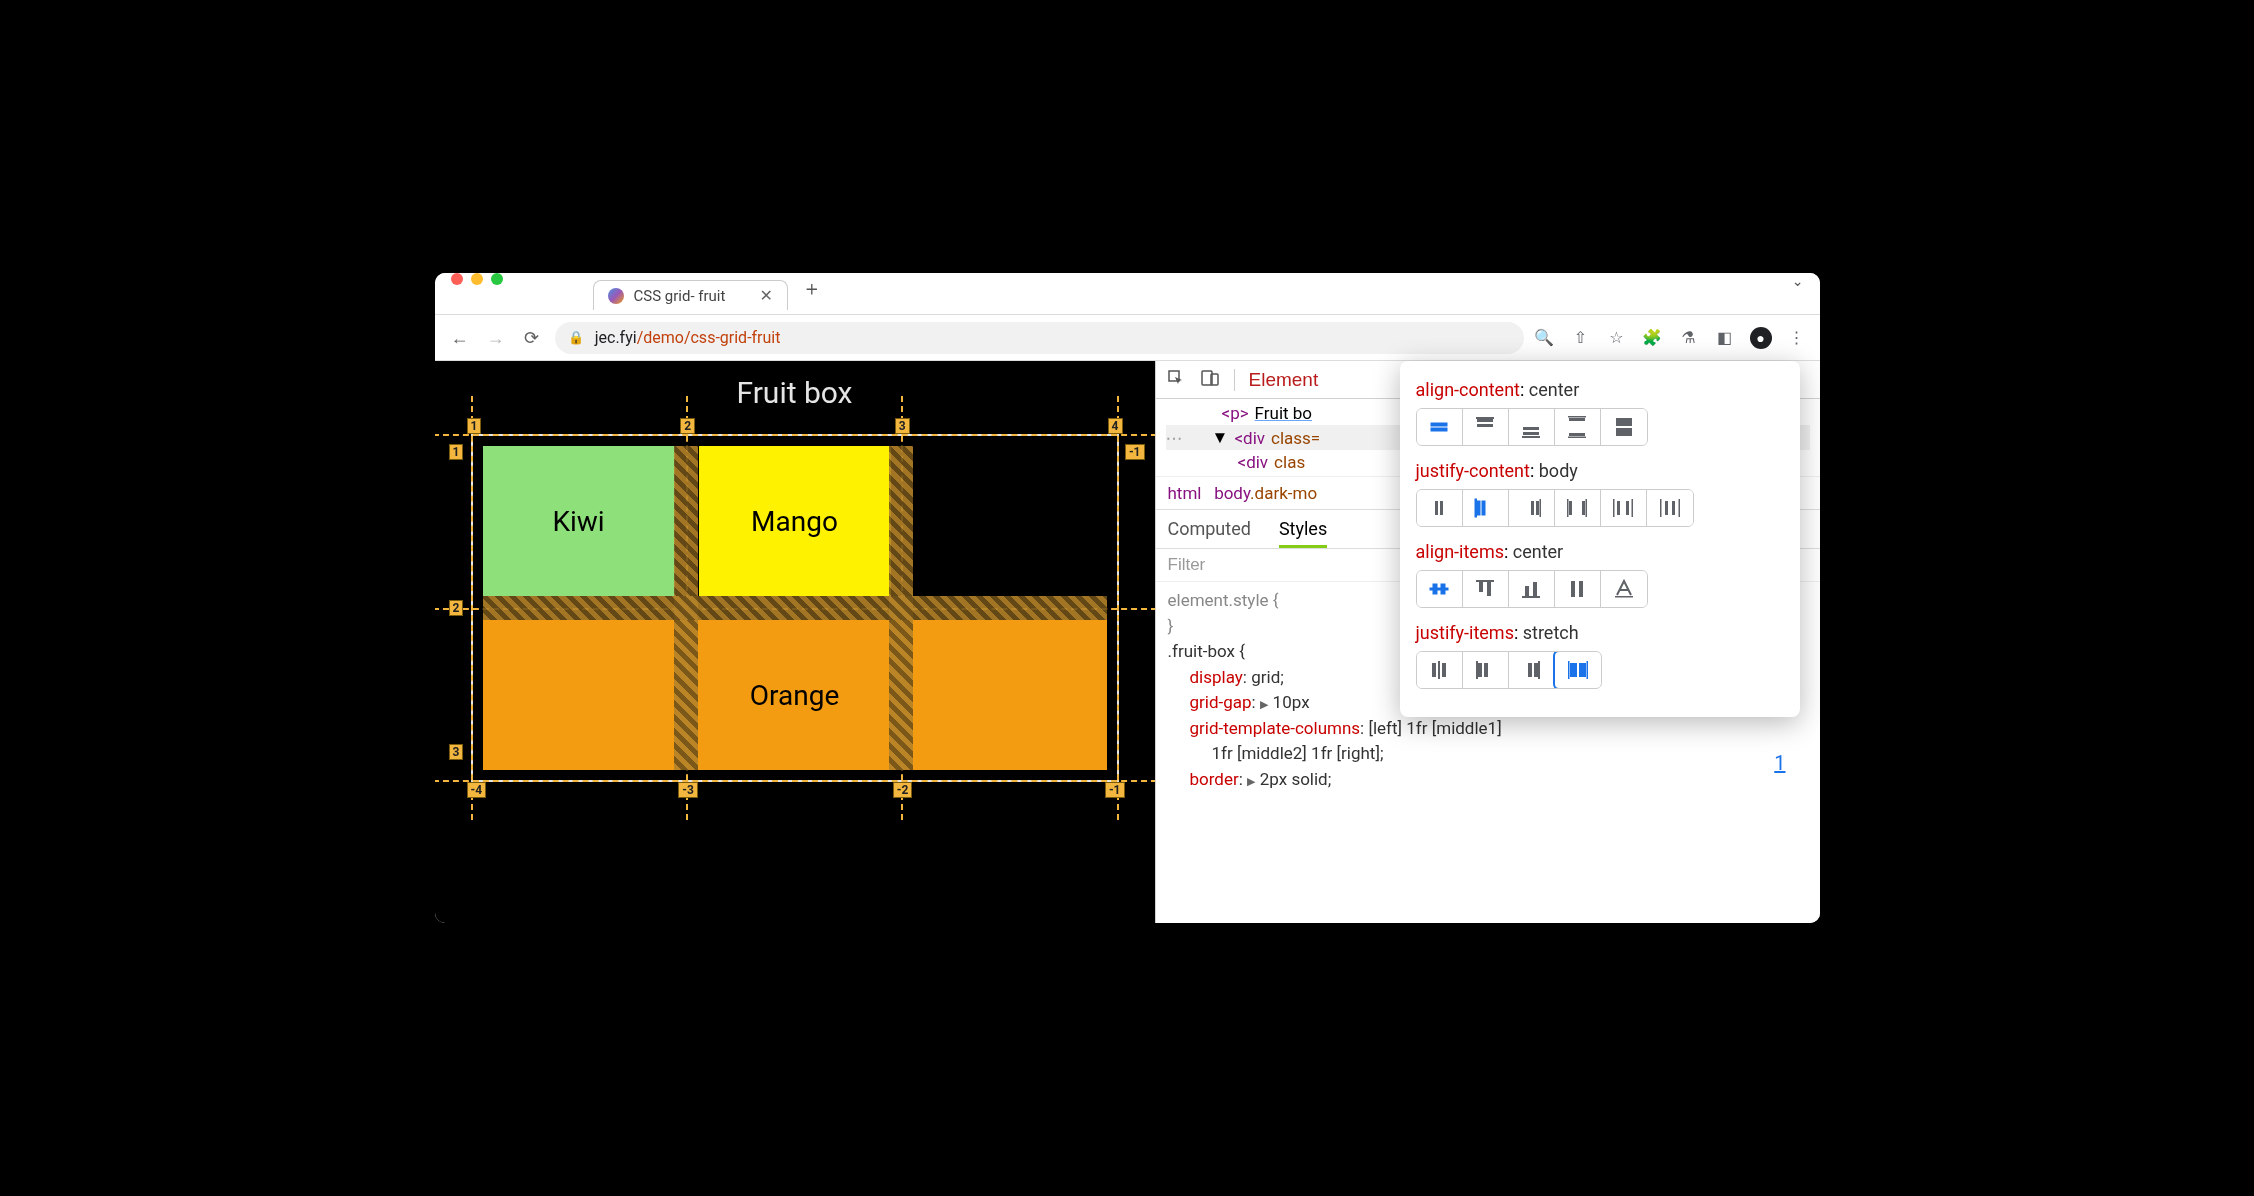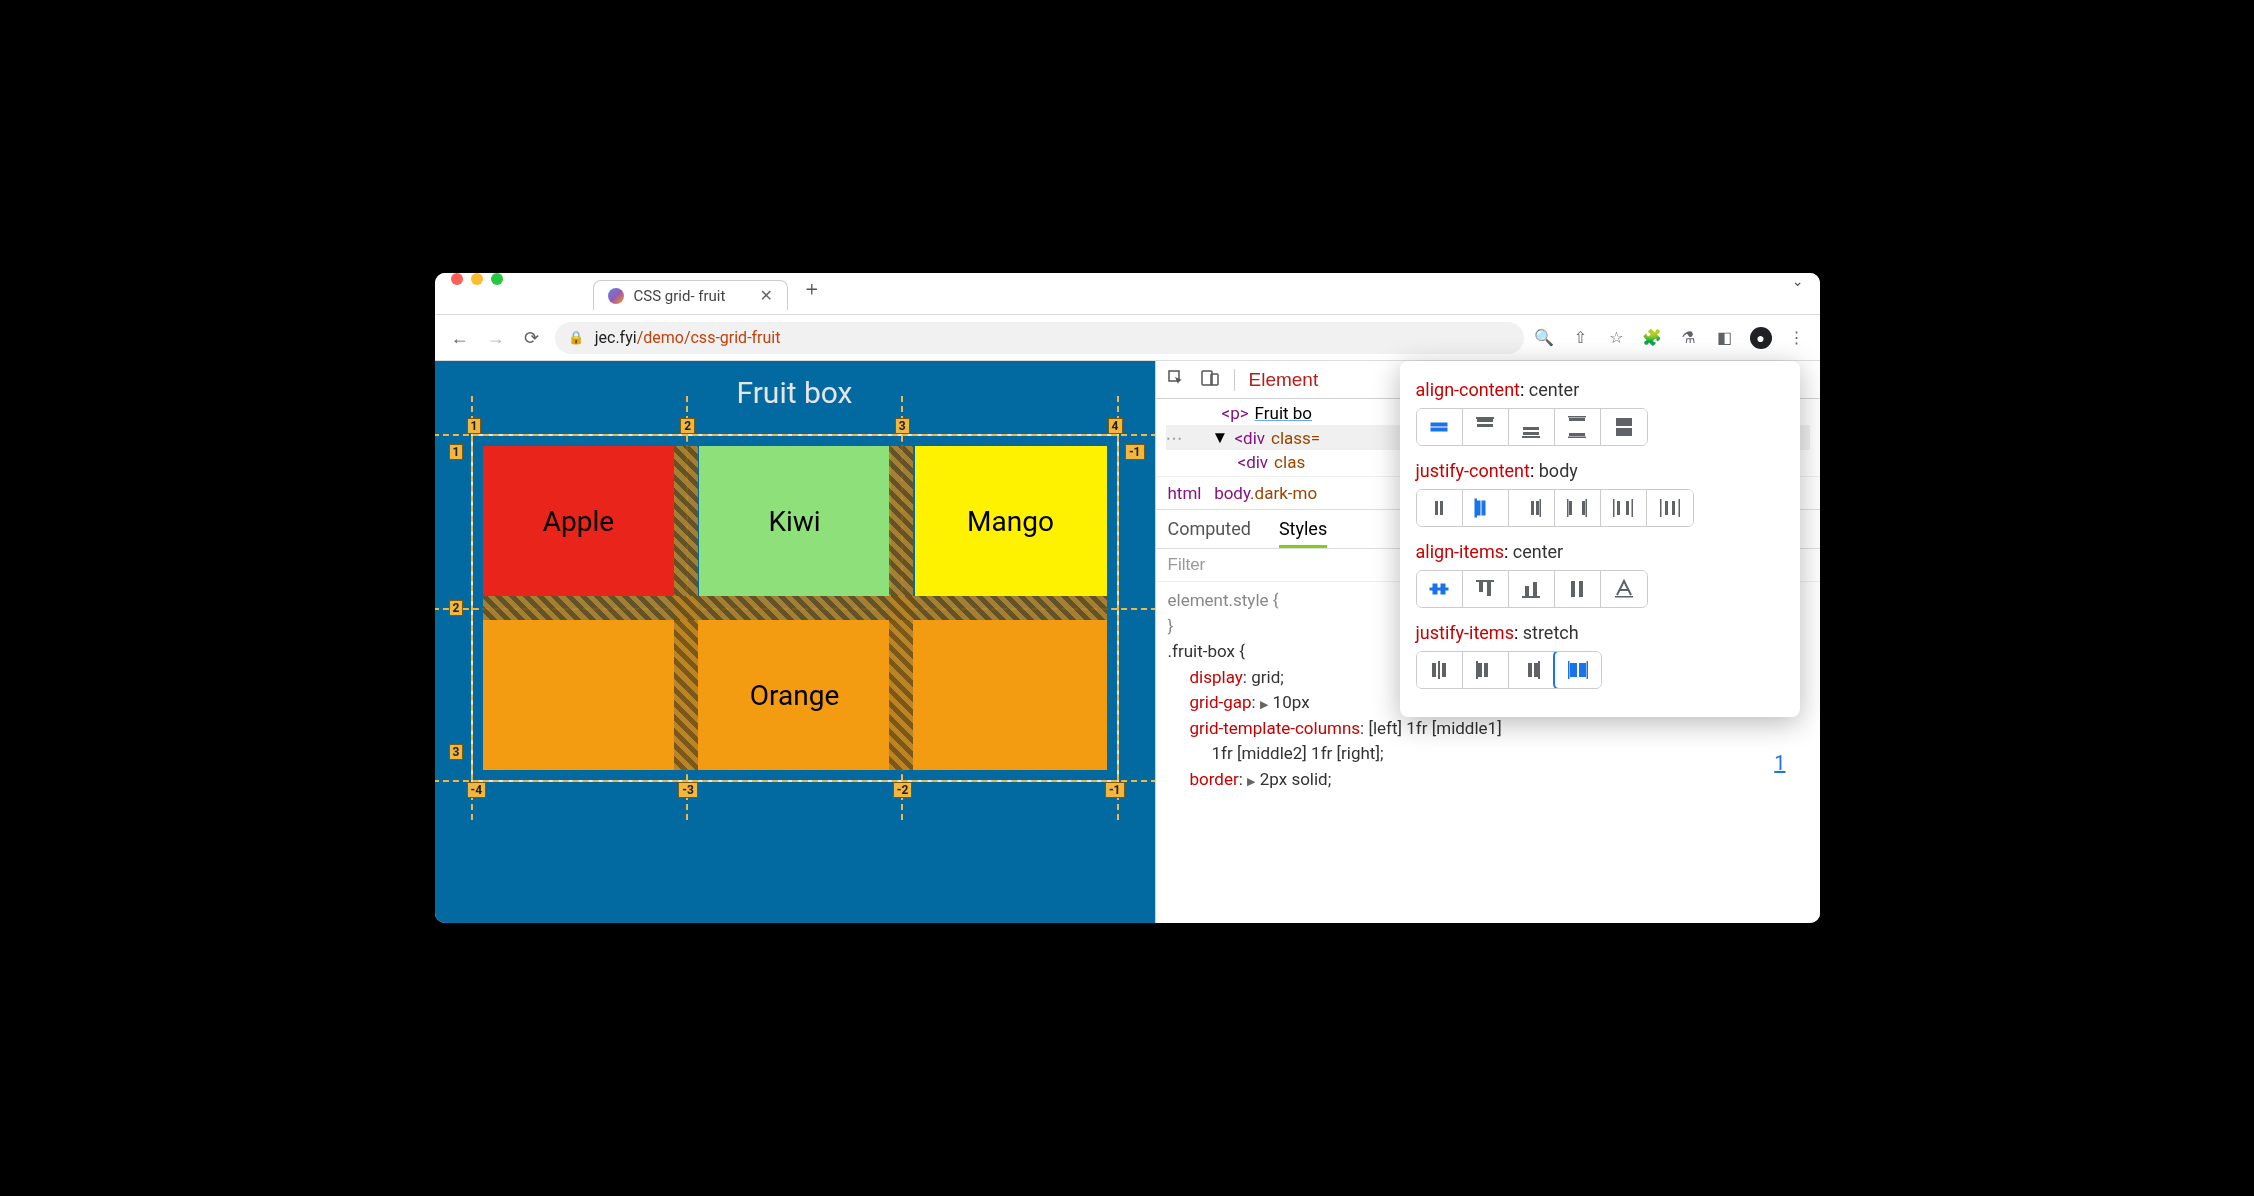--- a/index.html
+++ b/index.html
@@ -19,21 +19,21 @@
     .nav-btn.dim { color: #b8b8b8; }
     .omni { flex: 1; background: #f1f1f1; border-radius: 18px; height: 32px; display: flex; align-items: center; padding: 0 14px; gap: 10px; color: #5f6368; font-size: 16px; }
     .lock { font-size: 13px; color: #606060; }
     .url-host { color: #202124; }
     .url-path { color: #c2410c; }
     .right-icons { display: flex; align-items: center; gap: 14px; color: #5f6368; }
     .right-icons span { cursor: pointer; display: inline-flex; width: 22px; height: 22px; align-items: center; justify-content: center; }
     .avatar { width: 24px; height: 24px; border-radius: 50%; background: #202124; color: #fff; font-size: 14px; display: flex; align-items: center; justify-content: center; }
     .content { display: flex; height: calc(100% - 88px); }
     
-    .page { width: 720px; background: #0369a1; position: relative; overflow: hidden; }
+    .page { width: 720px; background: #000000; position: relative; overflow: hidden; }
     .page-title { text-align: center; color: #e5e5e5; font-size: 30px; padding: 14px 0 8px; font-weight: 400; }
     .grid-wrap { position: relative; margin: 16px 36px 0; }
     .grid-box { border: 2px solid #e5e5e5; padding: 10px; }
     .fruit-grid { display: grid; grid-template-columns: 1fr 1fr 1fr; gap: 24px; }
     .cell { display: flex; align-items: center; justify-content: center; height: 150px; font-size: 28px; color: #000; font-weight: 400; }
     .apple { background: #e9241a; } .kiwi { background: #8ee07a; } .mango { background: #fff200; }
     .orange { background: #f39c12; grid-column: 1 / 4; height: 150px; }
     
     .grid-box { position: relative; }
     .dash-v, .dash-h { position: absolute; }
@@ -127,21 +127,20 @@
           <div class="dash-h" style="top:-2px"></div>
           <div class="dash-h" style="top:50%"></div>
           <div class="dash-h" style="bottom:-2px"></div>
 
           <div class="hatch" style="top:10px;bottom:10px;left:calc(33.2% - 12px);width:24px"></div>
           <div class="hatch" style="top:10px;bottom:10px;left:calc(66.5% - 12px);width:24px"></div>
 
           <div class="hatch" style="left:10px;right:10px;top:calc(50% - 12px);height:24px"></div>
 
           <div class="fruit-grid">
-            <div class="cell apple">Apple</div>
             <div class="cell kiwi">Kiwi</div>
             <div class="cell mango">Mango</div>
             <div class="cell orange">Orange</div>
           </div>
 
           <div class="ln" style="top:-18px;left:-6px">1</div>
           <div class="ln" style="top:-18px;left:calc(33.2% - 6px)">2</div>
           <div class="ln" style="top:-18px;left:calc(66.5% - 6px)">3</div>
           <div class="ln" style="top:-18px;right:-6px">4</div>
           <div class="ln" style="top:8px;left:-24px">1</div>

